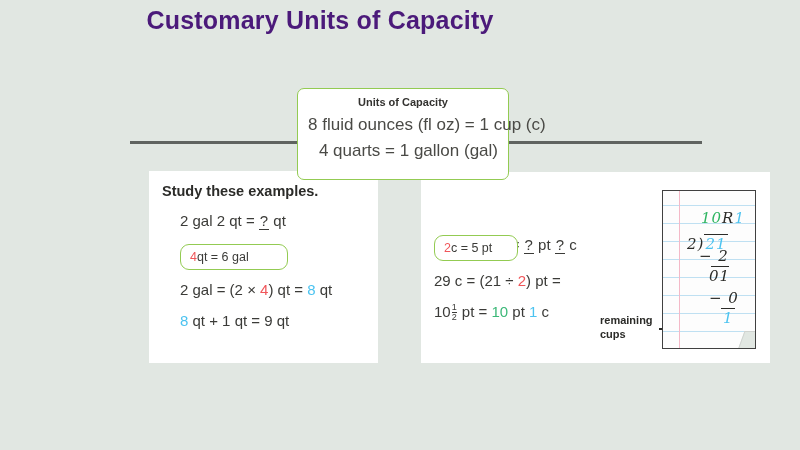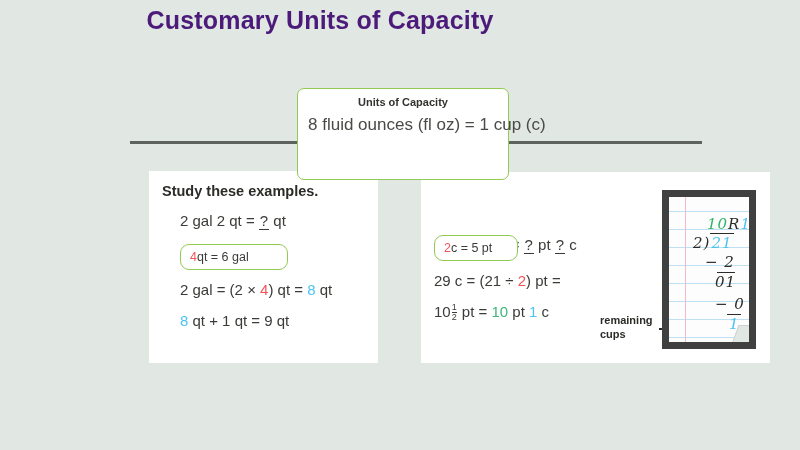--- a/index.html
+++ b/index.html
@@ -110,21 +110,21 @@
     position:absolute;left:290px;top:151px;
     width:0;height:0;
     border-top:6px solid transparent;border-bottom:6px solid transparent;
     border-left:9px solid #2b2b28;
   }
 
   
   .notebook{
     position:absolute;left:241px;top:18px;width:94px;height:159px;
     background:#fdfdfd;
-    border:7px solid #404040;
+    border:1px solid #404040;
     box-sizing:border-box;
     overflow:hidden;
   }
   .nb-line{position:absolute;left:0;width:100%;height:1px;background:#bfe0f2;}
   .nb-margin{position:absolute;top:0;left:16px;width:1px;height:100%;background:#f4b9c8;}
   .nb-fold{
     position:absolute;right:-1px;bottom:-1px;
     width:17px;height:17px;
     background:#e1e7e2;
     border-left:1px solid #cfd3d0;
@@ -143,38 +143,40 @@
     white-space:nowrap;
     letter-spacing:1px;
   }
   .hw .green{color:#2fb562;font-style:italic;}
   .hw .cyan{color:#4cc3f0;font-style:italic;}
   .hw .blk{color:#2b2b28;font-style:italic;}
   .vinculum{
     display:inline-block;
     border-top:1.6px solid #2b2b28;
     padding:0 1px;
+    margin-top:7px;
   }
   .divbar{
     position:absolute;
     border-top:1.6px solid #2b2b28;
   }
 </style>
 </head>
 <body>
 
 <div class="slide">
 
   <div class="title">Customary Units of Capacity</div>
 
   <div class="divider"></div>
 
   <div class="units-card">
     <div class="units-title">Units of Capacity</div>
     <div class="units-row first">8 fluid ounces (fl oz)  =  1 cup (c)</div>
+    <div class="units-row">4 quarts  =  1 gallon (gal)</div>
   </div>
 
   <div class="panel panel-left">
 
     <div class="study-head">Study these examples.</div>
 
     <div class="eq" style="left:31px;top:41px;">
       <span>2 gal 2 qt = </span><span class="blank">?</span><span> qt</span>
     </div>
 

